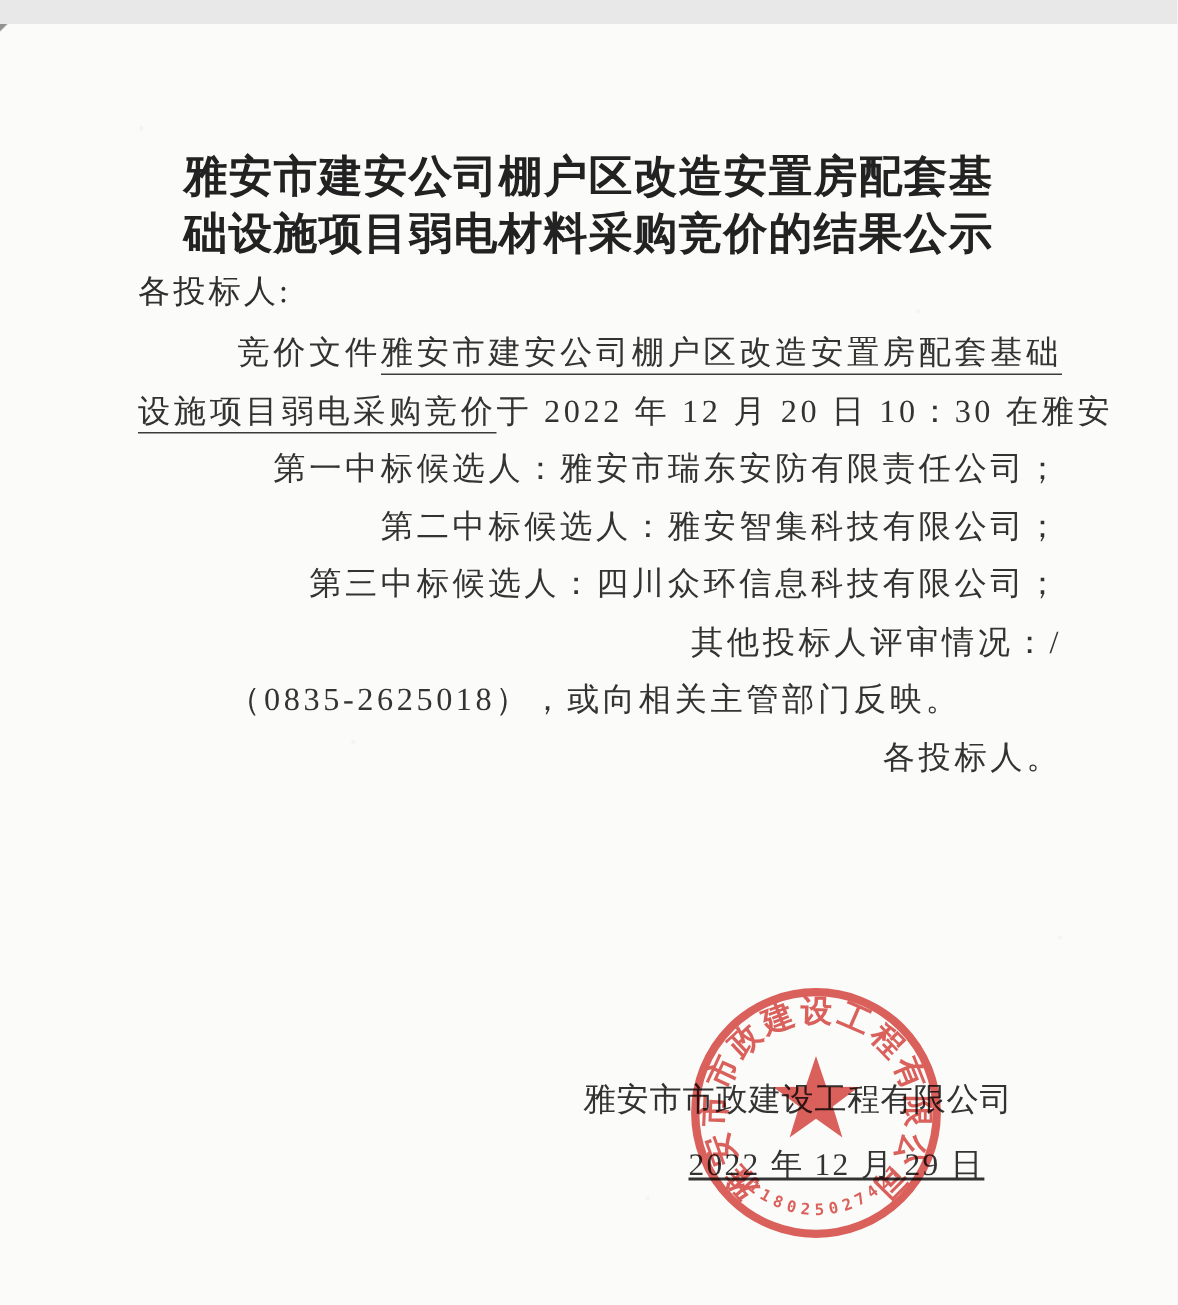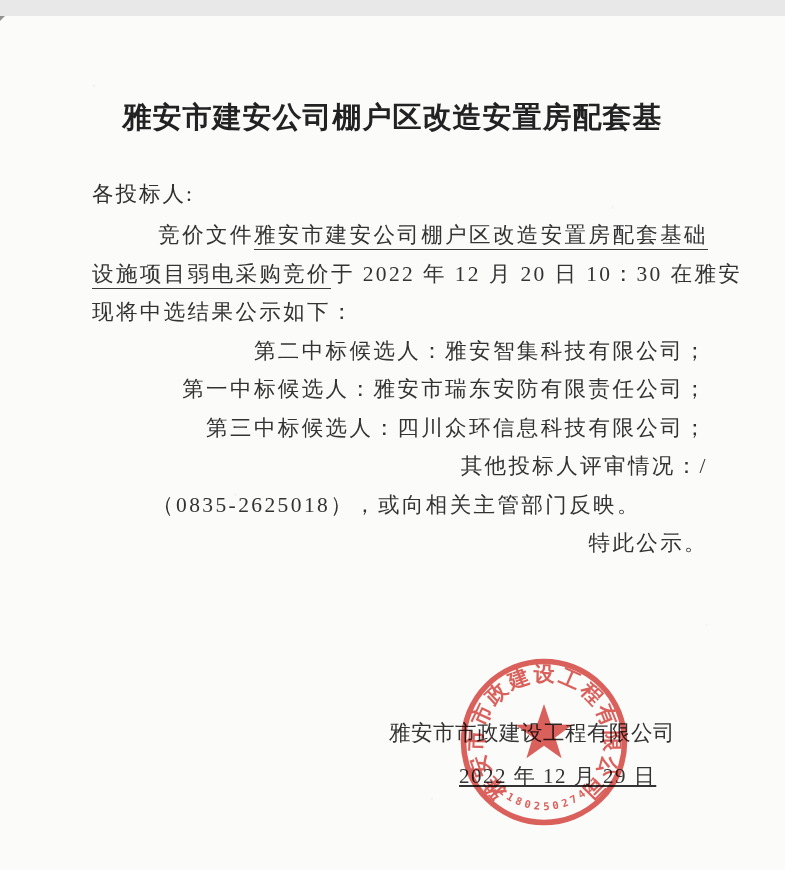--- a/index.html
+++ b/index.html
@@ -85,35 +85,35 @@
   }
 </style>
 </head>
 <body>
 
 <div class="page">
 
   <div class="corner-artifact"></div>
 
   <div class="title-line l1">雅安市建安公司棚户区改造安置房配套基</div>
+  <div class="title-line l2">础设施项目弱电材料采购竞价的结果公示</div>
 
   <div class="salutation">各投标人:</div>
 
   <div class="body-block">
     <div class="line indent"><span>竞价文件</span><span class="u">雅安市建安公司棚户区改造安置房配套基础</span></div>
     <div class="line"><span class="u">设施项目弱电采购竞价</span><span>于 2022 年 12 月 20 日 10：30 在雅安</span></div>
-    <div class="line">现将中选结果公示如下：</div>
 
+    <div class="line indent">第一中标候选人：雅安市瑞东安防有限责任公司；</div>
     <div class="line indent">第二中标候选人：雅安智集科技有限公司；</div>
-    <div class="line indent">第一中标候选人：雅安市瑞东安防有限责任公司；</div>
     <div class="line indent">第三中标候选人：四川众环信息科技有限公司；</div>
 
     <div class="line indent">其他投标人评审情况：/</div>
     <div class="line outdent">（0835-2625018），或向相关主管部门反映。</div>
-    <div class="line indent">特此公示。</div>
+    <div class="line indent">各投标人。</div>
   </div>
 
   <div class="signature">雅安市市政建设工程有限公司</div>
   <div class="issue-date">2022 年 12 月 29 日</div>
 
   <svg class="seal" viewBox="0 0 174 174" xmlns="http://www.w3.org/2000/svg">
     <defs>
       <path id="sealTopPath" d="M 52 137 A 61 61 0 1 1 122 137" fill="none"></path>
       <path id="sealBottomPath" d="M 31.3 126 A 68 68 0 0 0 142.7 126" fill="none"></path>
     </defs>

